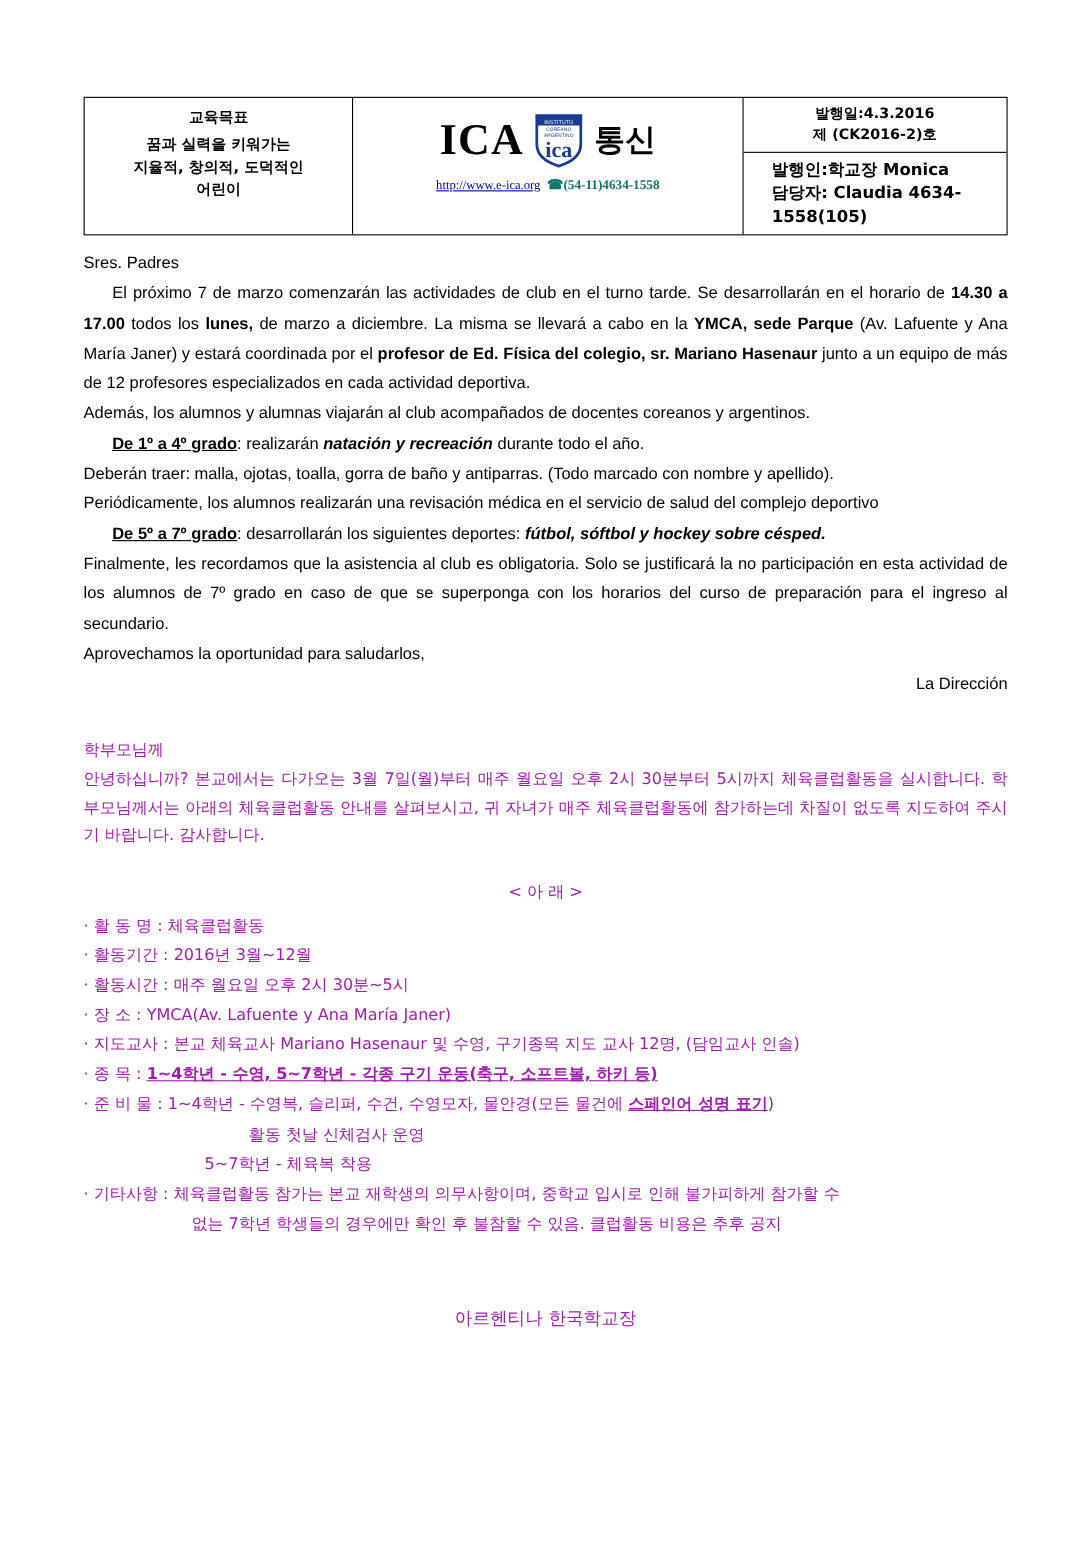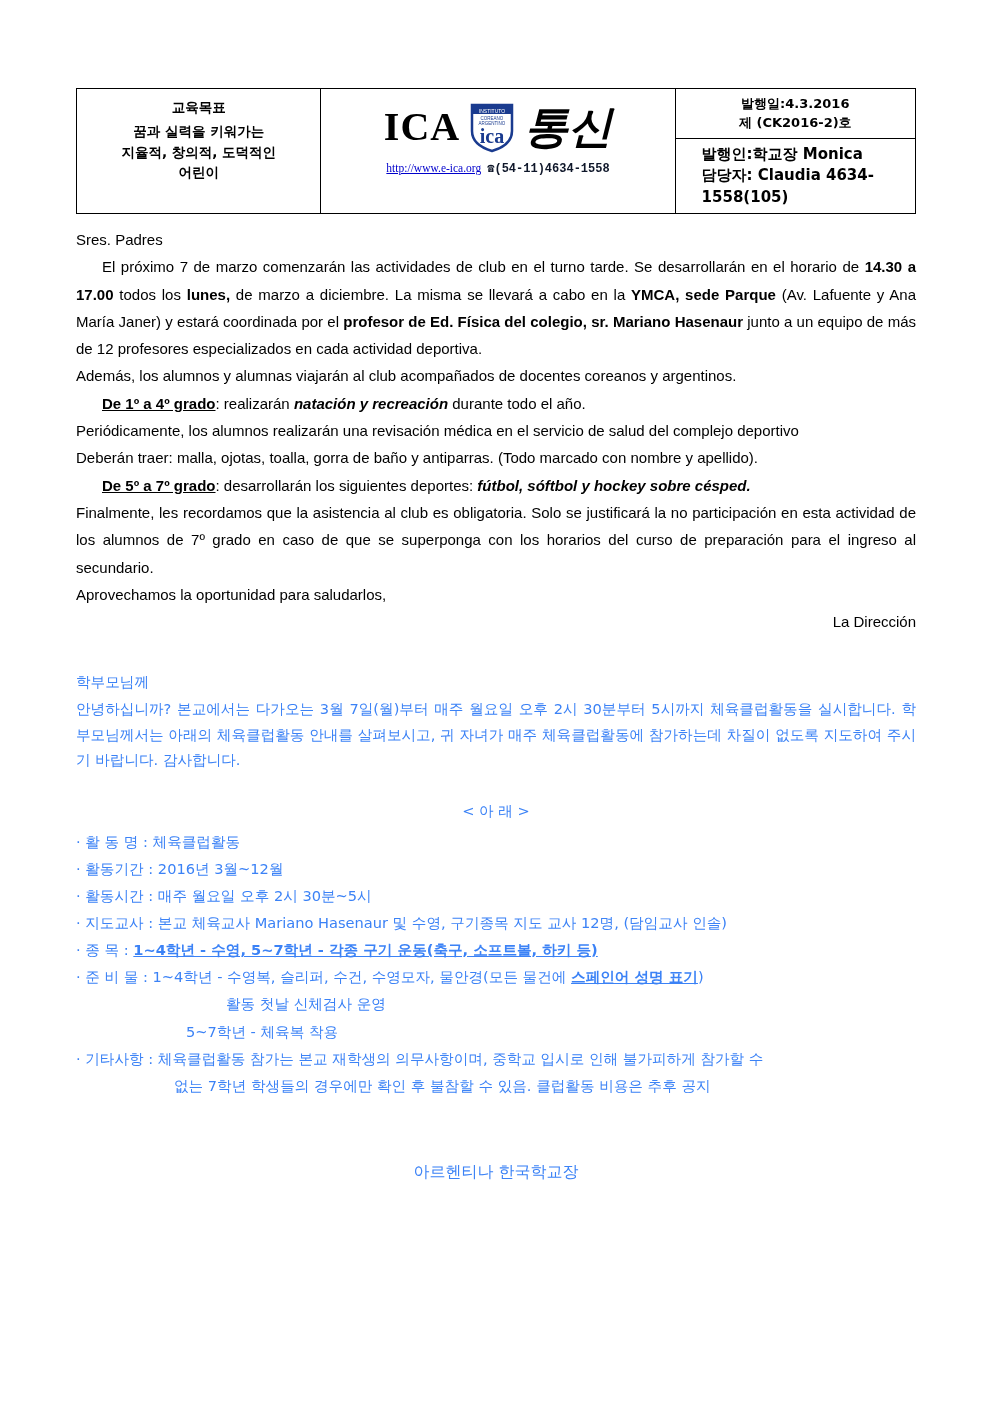--- a/index.html
+++ b/index.html
@@ -63,42 +63,41 @@
   .ica-word {
     font-family: "Liberation Serif", serif;
     font-weight: bold;
     font-size: 40px;
     letter-spacing: 1px;
     line-height: 1;
   }
   .tongsin {
     font-family: "DejaVu Sans", sans-serif;
     font-weight: bold;
-    font-size: 44px;
+    font-size: 28px;
     line-height: 1;
-    font-style: italic;
   }
   .logo {
     width: 48px;
     height: 52px;
     position: relative;
     display: inline-block;
   }
   .hdr-url {
     font-size: 11.5px;
     margin-top: 2px;
     font-family: "Liberation Serif", serif;
   }
   .hdr-url a {
     color: #0000cc;
     text-decoration: underline;
   }
   .hdr-url .phone {
-    color: #0f172a;
-    font-family: Liberation Mono, monospace;
+    color: #0f766e;
+    font-family: Liberation Serif, serif;
     font-weight: bold;
     font-size: 12px;
     margin-left: 6px;
   }
   .hdr-right {
     width: 240px;
     font-family: "DejaVu Sans", sans-serif;
     font-size: 13px;
     line-height: 1.45;
   }
@@ -131,21 +130,21 @@
   .es b { font-weight: bold; }
   .bi { font-weight: bold; font-style: italic; }
   .u { text-decoration: underline; }
   .right { text-align: right; }
 
   
   .ko {
     font-family: "DejaVu Sans", sans-serif;
     font-size: 14.6px;
     line-height: 1.72;
-    color: #3b82f6;
+    color: #a21caf;
     width: 840px;
   }
   .ko-greet {
     margin-top: 34px;
   }
   .ko-para {
     margin-top: 2px;
     text-align: justify;
   }
   .ko-center {
@@ -222,43 +221,44 @@
 
   <div class="es">
     <p>Sres. Padres</p>
 
     <p class="indent"><span>El próximo 7 de marzo comenzarán las actividades de club en el turno tarde. Se desarrollarán en el horario de </span><b>14.30 a 17.00</b><span> todos los </span><b>lunes,</b><span> de marzo a diciembre. La misma se llevará a cabo en la </span><b>YMCA, sede Parque</b><span> (Av. Lafuente y Ana María Janer) y estará coordinada por el </span><b>profesor de Ed. Física del colegio, sr. Mariano Hasenaur</b><span> junto a un equipo de más de 12 profesores especializados en cada actividad deportiva.</span></p>
 
     <p>Además, los alumnos y alumnas viajarán al club acompañados de docentes coreanos y argentinos.</p>
 
     <p class="indent"><b class="u">De 1º a 4º grado</b><span>: realizarán </span><span class="bi">natación y recreación</span><span> durante todo el año.</span></p>
 
+    <p>Deberán traer: malla, ojotas, toalla, gorra de baño y antiparras. (Todo marcado con nombre y apellido).</p>
+
     <p>Periódicamente, los alumnos realizarán una revisación médica en el servicio de salud del complejo deportivo</p>
-
-    <p>Deberán traer: malla, ojotas, toalla, gorra de baño y antiparras. (Todo marcado con nombre y apellido).</p>
 
     <p class="indent"><b class="u">De 5º a 7º grado</b><span>: desarrollarán los siguientes deportes: </span><span class="bi">fútbol, sóftbol y hockey sobre césped.</span></p>
 
     <p>Finalmente, les recordamos que la asistencia al club es obligatoria. Solo se justificará la no participación en esta actividad de los alumnos de 7º grado en caso de que se superponga con los horarios del curso de preparación para el ingreso al secundario.</p>
 
     <p>Aprovechamos la oportunidad para saludarlos,</p>
 
     <p class="right">La Dirección</p>
   </div>
 
   <div class="ko">
     <div class="ko-greet">학부모님께</div>
     <div class="ko-para">안녕하십니까? 본교에서는 다가오는 3월 7일(월)부터 매주 월요일 오후 2시 30분부터 5시까지 체육클럽활동을 실시합니다. 학부모님께서는 아래의 체육클럽활동 안내를 살펴보시고, 귀 자녀가 매주 체육클럽활동에 참가하는데 차질이 없도록 지도하여 주시기 바랍니다. 감사합니다.</div>
 
     <div class="ko-center">&lt; 아 래 &gt;</div>
 
     <div class="ko-list">
       <div>· 활 동  명 : 체육클럽활동</div>
       <div>· 활동기간 : 2016년 3월~12월</div>
       <div>· 활동시간 : 매주 월요일 오후 2시 30분~5시</div>
+      <div>· 장      소 : YMCA(Av. Lafuente  y  Ana María Janer)</div>
       <div>· 지도교사 : 본교 체육교사 Mariano Hasenaur 및 수영, 구기종목 지도 교사 12명, (담임교사 인솔)</div>
 
       <div><span>· 종      목 : </span><b class="u">1~4학년 - 수영, 5~7학년 - 각종 구기 운동(축구, 소프트볼, 하키 등)</b></div>
 
       <div><span>· 준 비 물 : </span><span>1~4학년 - 수영복, 슬리퍼, 수건, 수영모자, 물안경(모든 물건에 </span><b class="u">스페인어 성명 표기</b><span>)</span></div>
 
       <div class="ko-sub">활동 첫날 신체검사 운영</div>
       <div class="ko-sub2">5~7학년 - 체육복 착용</div>
 
       <div><span>· 기타사항 : </span><span>체육클럽활동 참가는 본교 재학생의 의무사항이며, 중학교 입시로 인해 불가피하게 참가할 수</span></div>

